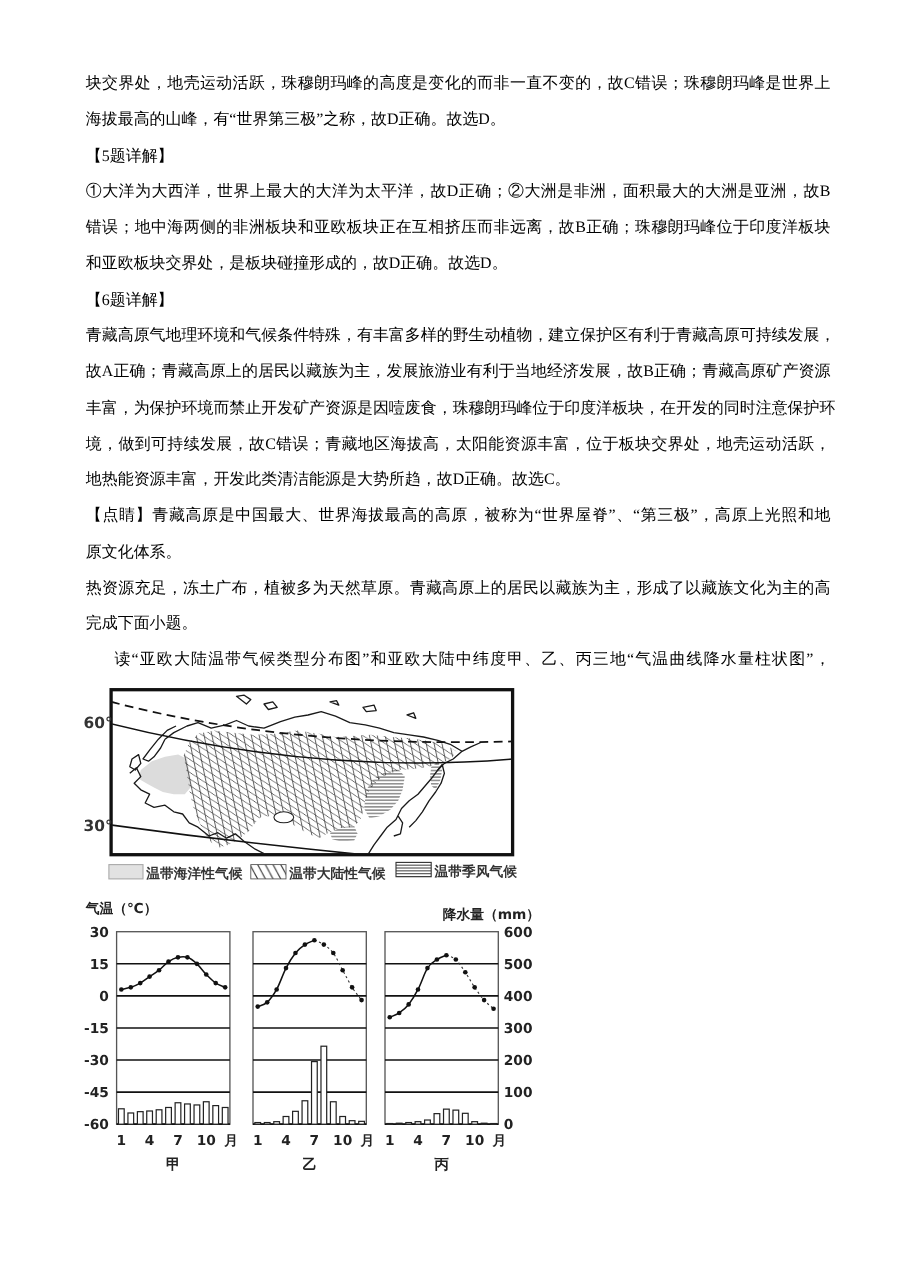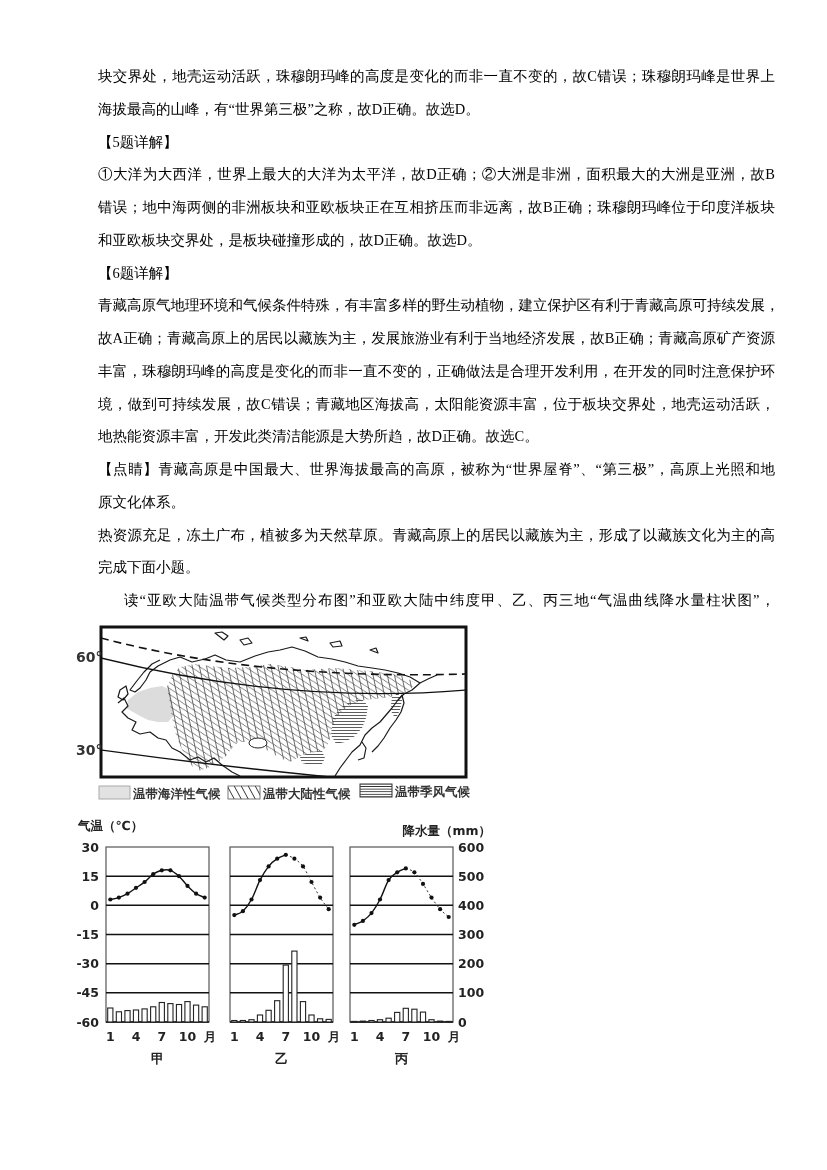--- a/index.html
+++ b/index.html
@@ -2,21 +2,21 @@
 <html><head>
 <meta charset="utf-8">
 <style>
   html, body { margin: 0; padding: 0; background: #ffffff; }
   body {
     width: 827px; height: 1170px; position: relative; overflow: hidden;
     font-family: "Liberation Serif", "DejaVu Serif", serif; color: #000;
   }
   .text-block {
     position: absolute; left: 78px; top: 60px; width: 690px;
-    font-size: 14.5px; line-height: 32.75px; margin-left: 20px;
+    font-size: 14.5px; line-height: 32.75px;
   }
   .line { display: block; height: 32.75px; white-space: nowrap; box-sizing: border-box; }
   .line.full { width: 677px; text-align: justify; text-align-last: justify; }
   .line.indent { padding-left: 26px; }
   .bold { font-weight: normal; }
   #figure { position: absolute; left: 60px; top: 615px; }
   .lat-label { font: bold 14px "DejaVu Sans", sans-serif; fill: #333; }
   .legend-label { font: bold 12.5px "DejaVu Sans", sans-serif; fill: #333; }
   .axis-title { font: bold 12.5px "DejaVu Sans", sans-serif; fill: #222; }
   .tick { font: bold 12.5px "DejaVu Sans", sans-serif; fill: #222; }
@@ -38,21 +38,21 @@
   <div class="line">海拔最高的山峰，有“世界第三极”之称，故D正确。故选D。</div>
 
   <div class="line">【5题详解】</div>
   <div class="line full">①大洋为大西洋，世界上最大的大洋为太平洋，故D正确；②大洲是非洲，面积最大的大洲是亚洲，故B</div>
   <div class="line full">错误；地中海两侧的非洲板块和亚欧板块正在互相挤压而非远离，故B正确；珠穆朗玛峰位于印度洋板块</div>
   <div class="line">和亚欧板块交界处，是板块碰撞形成的，故D正确。故选D。</div>
 
   <div class="line">【6题详解】</div>
   <div class="line full">青藏高原气地理环境和气候条件特殊，有丰富多样的野生动植物，建立保护区有利于青藏高原可持续发展，</div>
   <div class="line full">故A正确；青藏高原上的居民以藏族为主，发展旅游业有利于当地经济发展，故B正确；青藏高原矿产资源</div>
-  <div class="line full">丰富，珠穆朗玛峰的高度是变化的而非一直不变的，正确做法是合理开发利用，在开发的同时注意保护环</div>
+  <div class="line full">丰富，为保护环境而禁止开发矿产资源是因噎废食，珠穆朗玛峰位于印度洋板块，在开发的同时注意保护环</div>
   <div class="line full">境，做到可持续发展，故C错误；青藏地区海拔高，太阳能资源丰富，位于板块交界处，地壳运动活跃，</div>
   <div class="line">地热能资源丰富，开发此类清洁能源是大势所趋，故D正确。故选C。</div>
 
   <div class="line full">
     <span class="bold">【点睛】</span><span>青藏高原是中国最大、世界海拔最高的高原，被称为“世界屋脊”、“第三极”，高原上光照和地</span>
   </div>
   <div class="line">原文化体系。</div>
   <div class="line full">热资源充足，冻土广布，植被多为天然草原。青藏高原上的居民以藏族为主，形成了以藏族文化为主的高</div>
 
   <div class="line">完成下面小题。</div>

